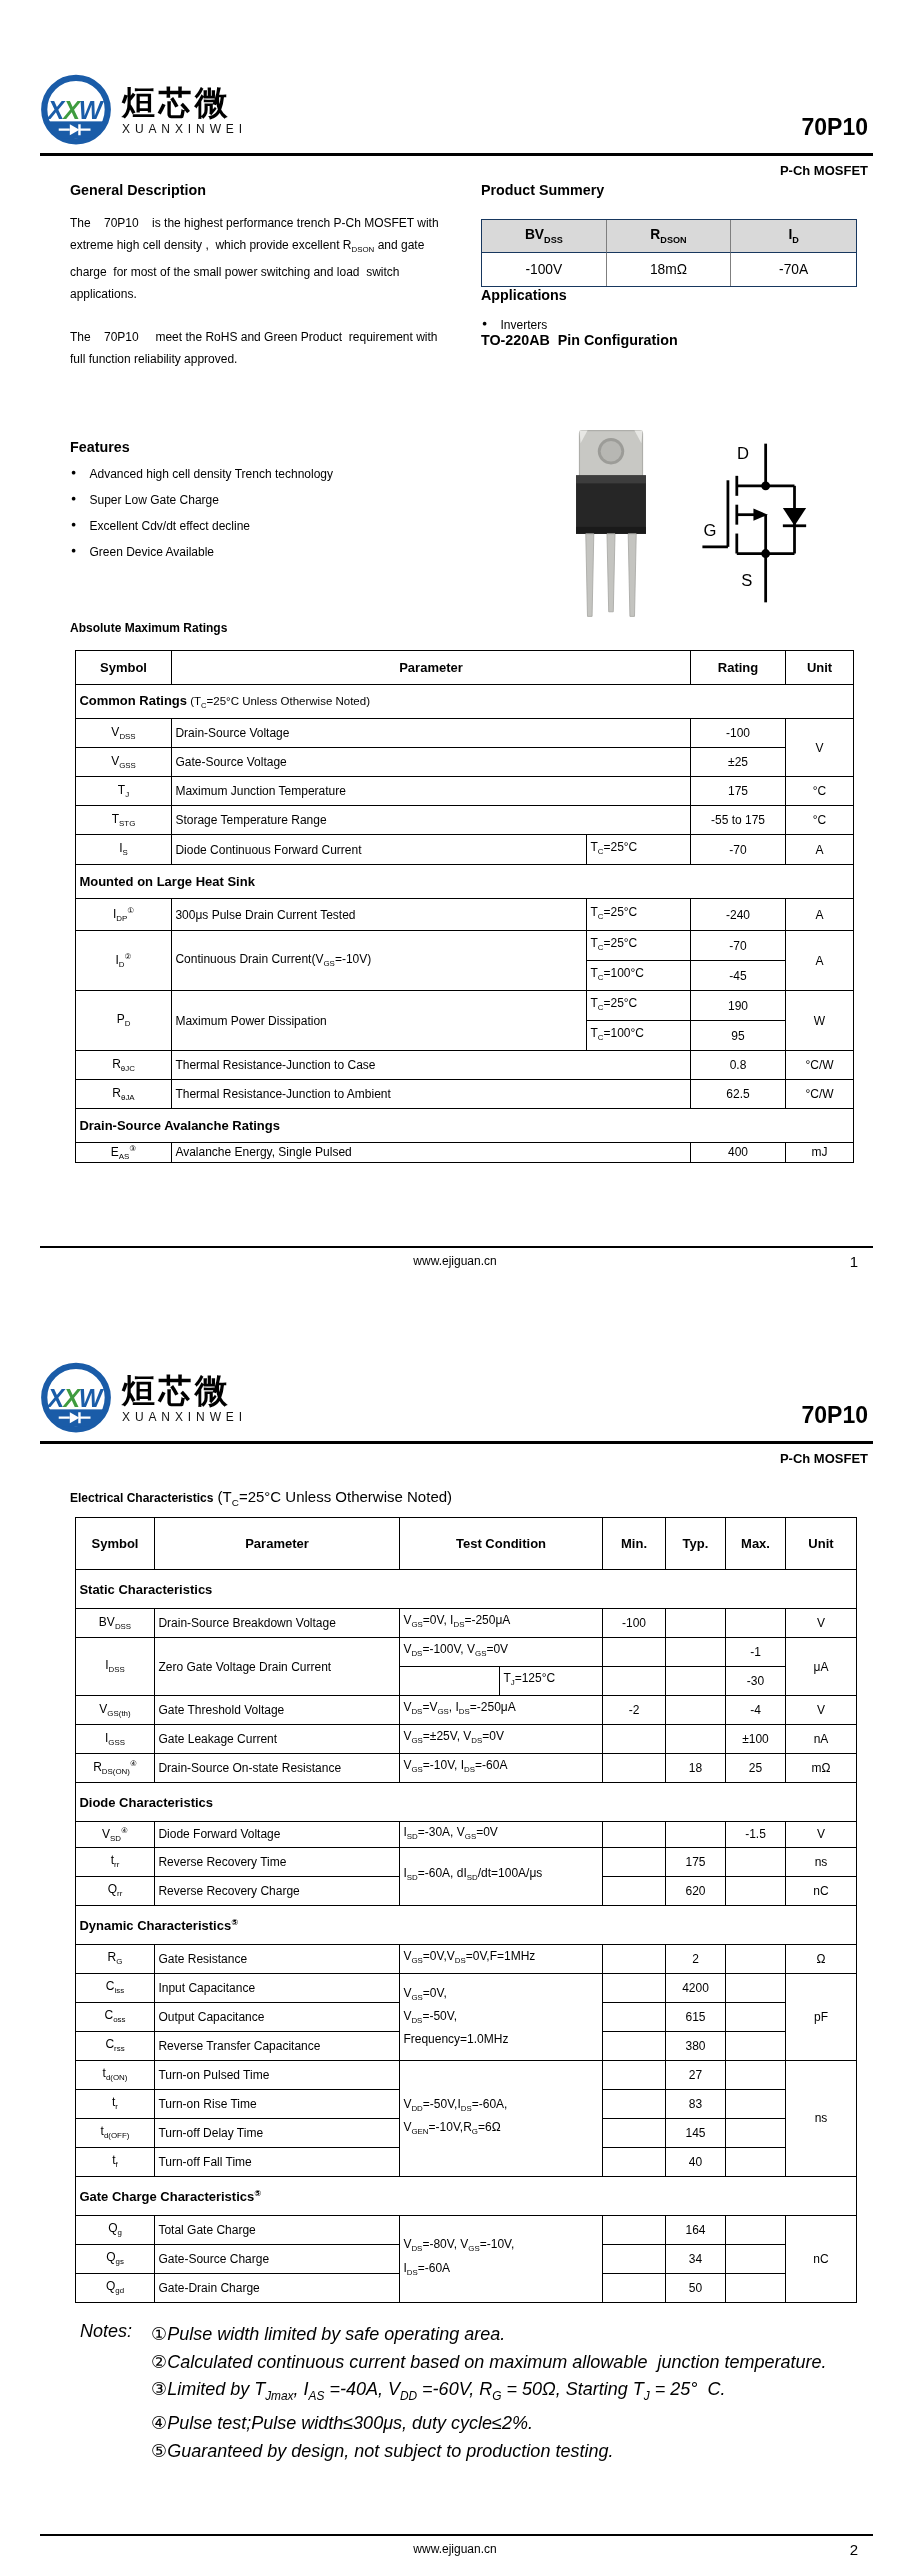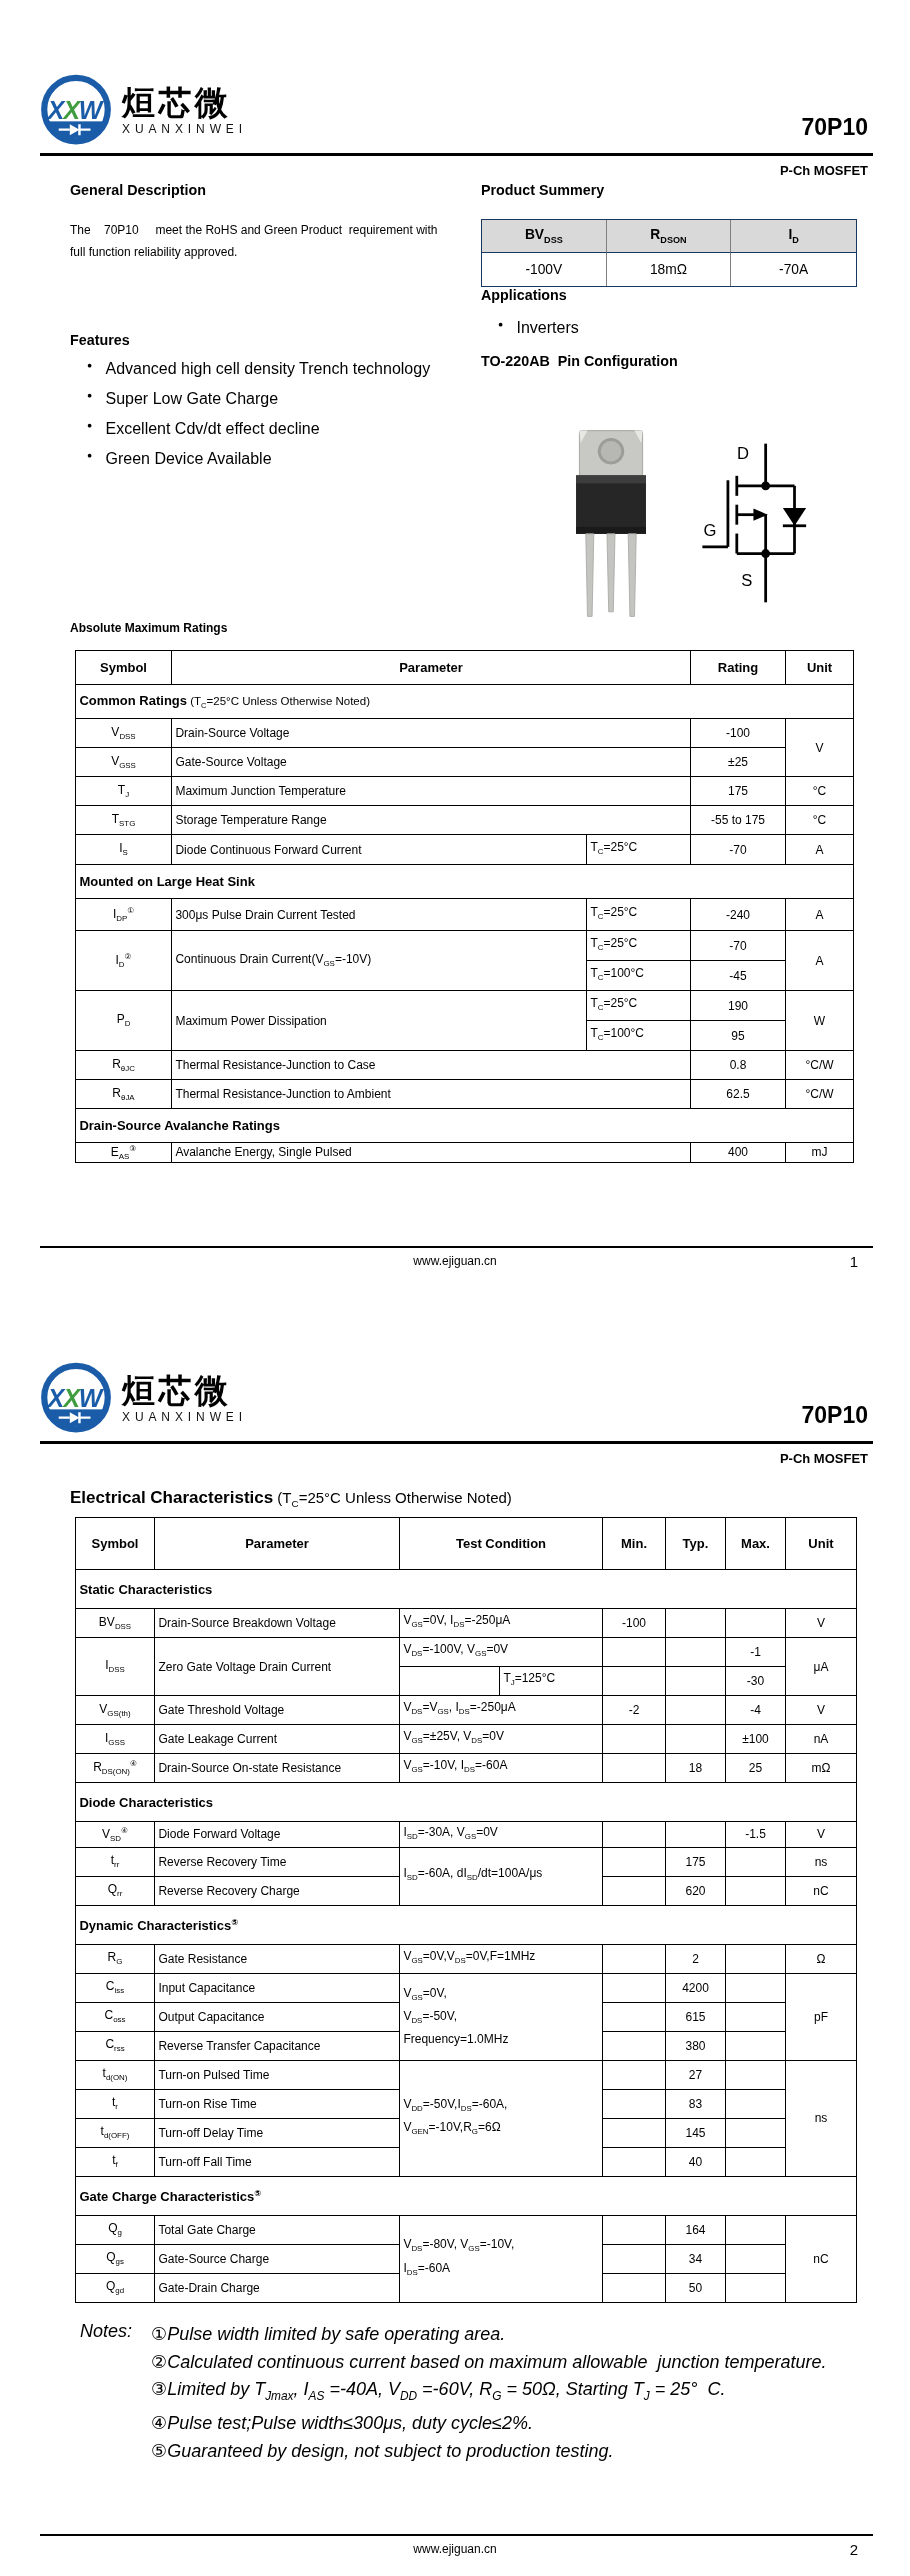--- a/index.html
+++ b/index.html
@@ -26,21 +26,21 @@
   .ftr-url  { position:absolute; left:0; right:0; top:1254px; text-align:center; font-size:12px; }
   .ftr-page { position:absolute; right:52px; top:1253px; font-size:15px; }
 
   
   h2.sect { font-size:14.3px; font-weight:bold; margin:0; }
   h2.big  { font-size:12px; }
   .pre { white-space:pre-wrap; }
   p.body-text { font-size:12px; line-height:22px; margin:0; }
   sub { font-size:66%; }
   sup { font-size:64%; }
-  ul.dots { list-style:none; margin:16px; padding:0; font-size:16px; }
+  ul.dots { list-style:none; margin:0; padding:0; font-size:12px; }
   ul.dots li { margin-top:13.8px; padding-left:19.5px; position:relative; }
   ul.dots li::before { content:"●"; position:absolute; left:1.1px; top:0.6px; font-size:8.6px; }
 
   
   .col-left  { position:absolute; left:70px; top:182px; width:380px; }
   .col-right { position:absolute; left:481px; top:182px; width:379px; }
   .col-left .body-text { margin-top:13.8px; }
   .col-left .p2 { margin-top:20.7px; }
   .col-left .feat-h { margin-top:69px; }
   .col-left ul.dots { margin-top:10.3px; }
@@ -79,21 +79,21 @@
   tr.h60 > td, tr.h60 > th { height:34px; }
   tr.h56 > td { height:32px; }
   tr.h54 > td { height:18px; }
   tr.h52 > td { height:30px; }
   tr.h50 > td { height:29px; }
   tr.h68 > td { height:39px; }
   tr.h90 > th { height:52px; }
 
   
   .ec-title { position:absolute; left:70px; top:200px; }
-  .ec-title .t-main { font-size:17px; font-weight:bold; }
+  .ec-title .t-main { font-size:12px; font-weight:bold; }
   .ec-title .t-note { font-size:15px; font-weight:normal; }
   table.ec { position:absolute; left:75px; top:229px; width:781px; }
 
   .notes { position:absolute; left:80px; top:1033px; display:flex; font-size:18px;font-style:italic; }
   .notes-label { width:55px; font-weight:normal; }
   .notes-items { margin-left:16px; }
   .notes-items div { line-height:27.5px; white-space:pre-wrap; }
 </style>
 </head>
 <body>
@@ -122,20 +122,21 @@
       <div class="logo-en">XUANXINWEI</div>
     </div>
   </div>
 
   <div class="part-no">70P10</div>
   <div class="hdr-rule"></div>
   <div class="dev-type">P-Ch MOSFET</div>
 
   <div class="col-left">
     <h2 class="sect">General Description</h2>
+    <p class="body-text pre">The    70P10    is the highest performance trench P-Ch MOSFET with extreme high cell density ,  which provide excellent R<sub>DSON</sub> and gate charge  for most of the small power switching and load  switch applications.</p>
     <p class="body-text pre p2">The    70P10     meet the RoHS and Green Product  requirement with full function reliability approved.</p>
     <h2 class="sect feat-h">Features</h2>
     <ul class="dots">
       <li>Advanced high cell density Trench technology</li>
       <li>Super Low Gate Charge</li>
       <li>Excellent Cdv/dt effect decline</li>
       <li>Green Device Available</li>
     </ul>
   </div>
 

